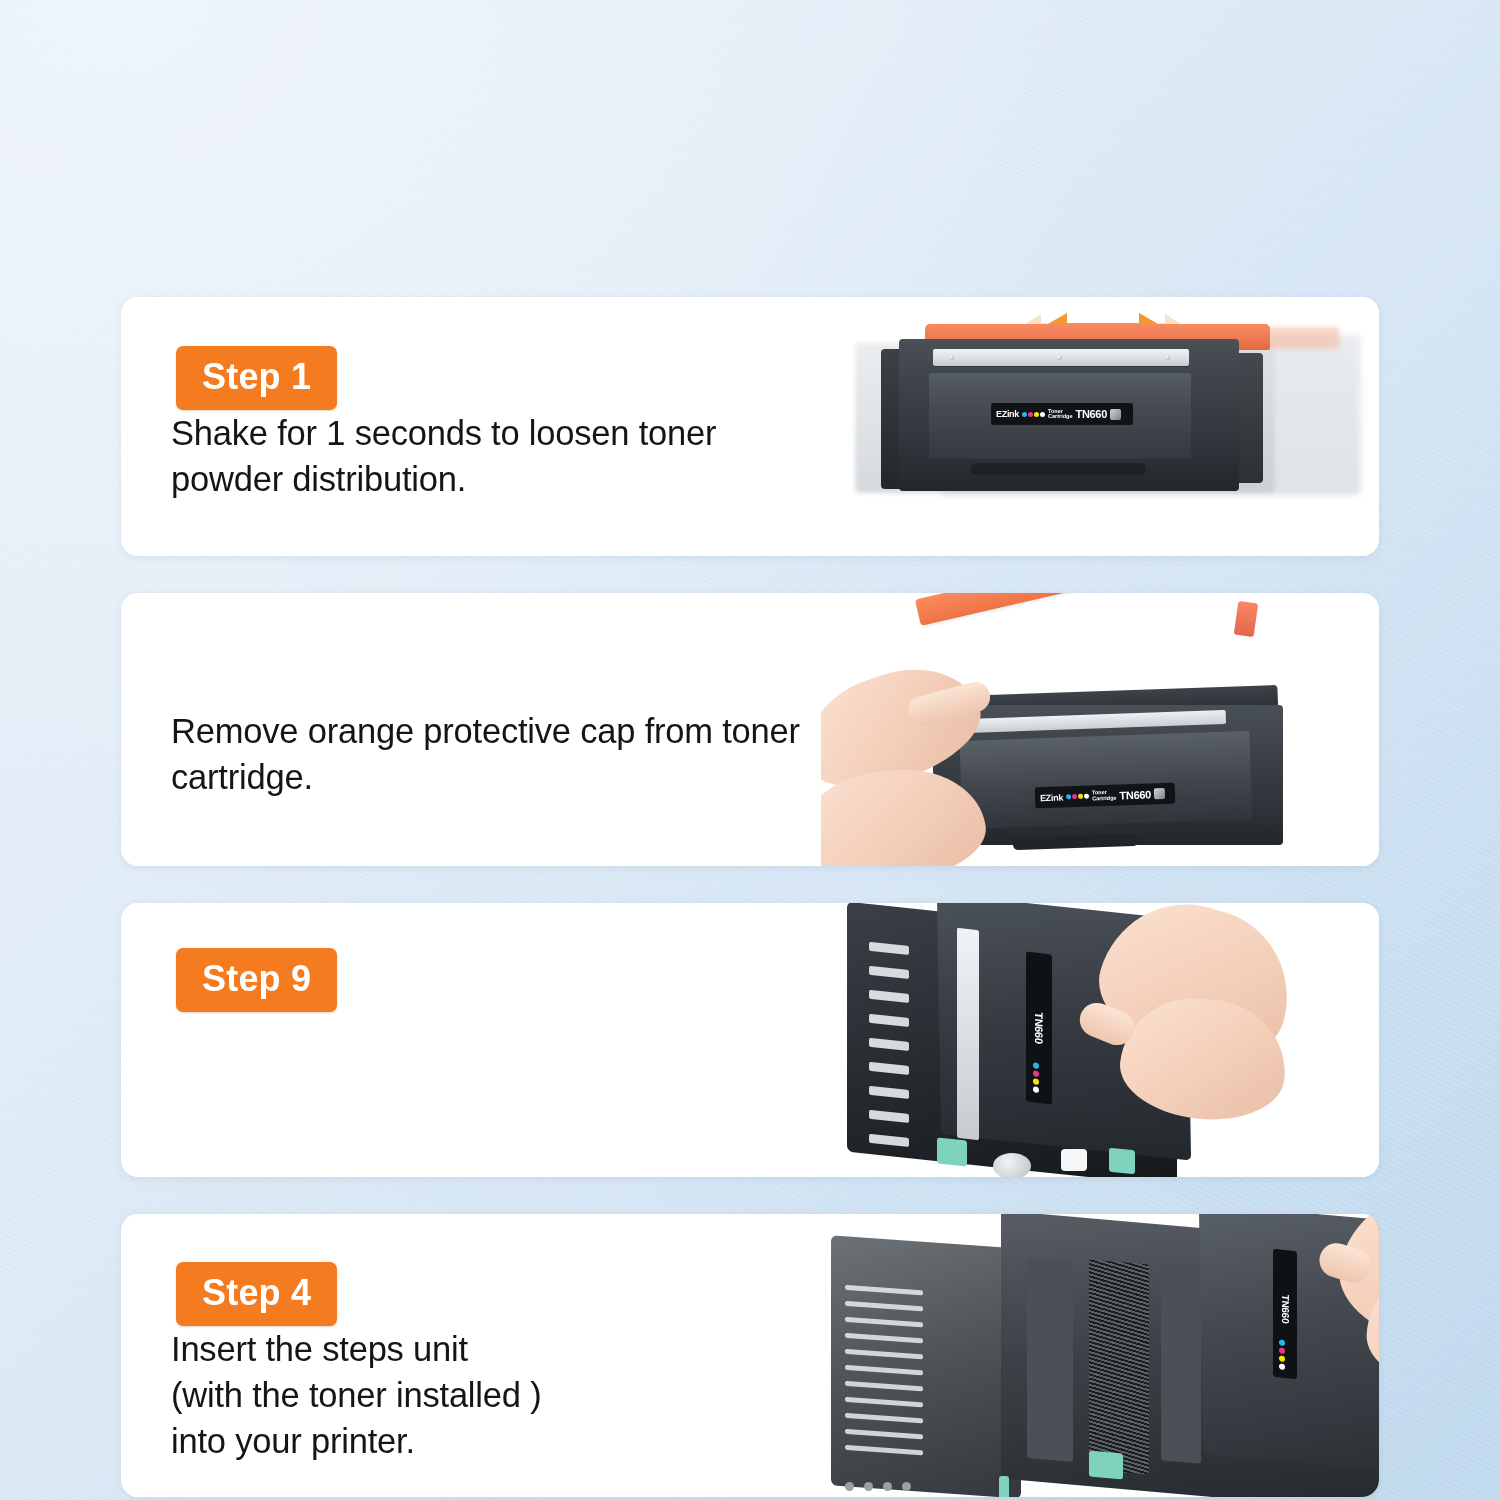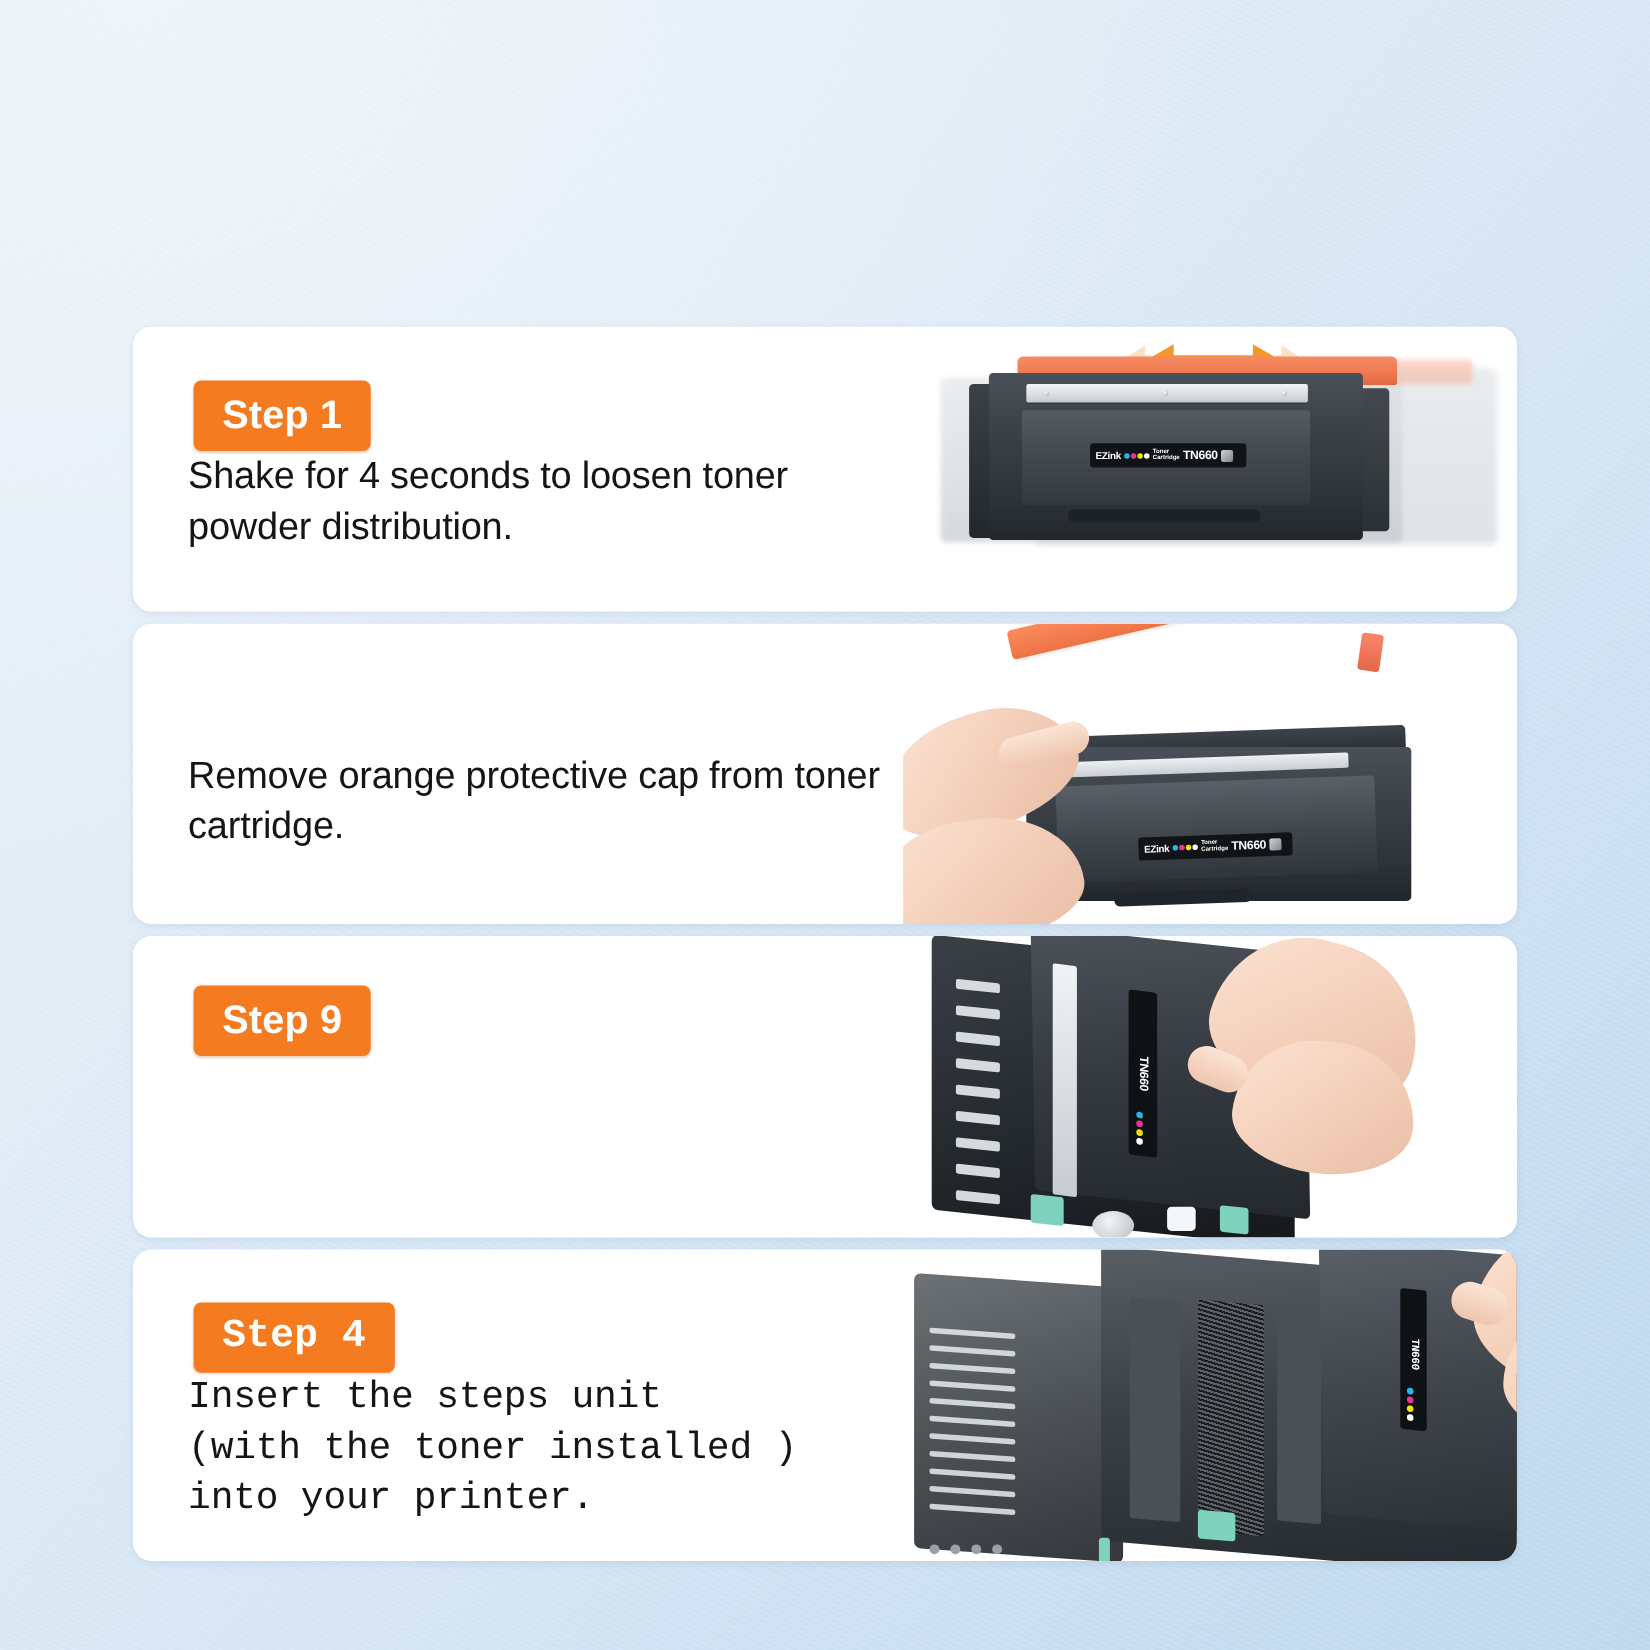--- a/index.html
+++ b/index.html
@@ -32,28 +32,28 @@
   .subtitle{
     margin-top:14px; font-size:51px; font-weight:400; color:#515151;
     line-height:1.08; transform:scaleX(.95); transform-origin:left center;
     white-space:nowrap;
   }
 
   .cards{ position:absolute; left:121px; top:297px; width:1258px; }
 
   .card{
     position:relative; width:1258px; background:#ffffff;
-    border-radius:17px; margin-bottom:11px; overflow:hidden;
+    border-radius:17px; margin-bottom:37px; overflow:hidden;
     box-shadow:0 2px 7px rgba(90,120,150,.13), 0 0 0 1px rgba(255,255,255,.7) inset;
     display:flex;
   }
   .card.c1{ height:259px; }
   .card.c2{ height:273px; }
   .card.c3{ height:274px; }
-  .card.c4{ height:283px; margin-bottom:12px;font-family:Liberation Mono, monospace; }
+  .card.c4{ height:283px; margin-bottom:12px; }
 
   .txt{ position:relative; padding:0; flex:0 0 700px; }
   .badge{
     position:absolute; left:55px;
     display:inline-block; background:#F47B20; color:#ffffff;
     font-size:36px; font-weight:700; line-height:1;
     padding:13px 26px 15px 26px; border-radius:7px;
     letter-spacing:.2px;
     box-shadow:0 1px 2px rgba(150,80,20,.25);
   }
@@ -260,21 +260,21 @@
 
 <div class="page">
   <div class="texture"></div>
 
 
   <div class="cards">
 
     <div class="card c1">
       <div class="txt">
         <span class="badge">Step 1</span>
-        <div class="body">Shake for 4 seconds to loosen toner powder distribution.</div>
+        <div class="body">Shake for 1 seconds to loosen toner powder distribution.</div>
       </div>
       <div class="pic">
         <div class="s1-arrow">
           <svg viewBox="0 0 184 40" width="184" height="40">
             <path d="M6 20 L30 5 L30 14 L36 14 L36 26 L30 26 L30 35 Z" fill="#FAE2C4"></path>
             <path d="M178 20 L154 5 L154 14 L148 14 L148 26 L154 26 L154 35 Z" fill="#FAE2C4"></path>
             <path d="M28 20 L56 4 L56 14 L128 14 L128 4 L156 20 L128 36 L128 26 L56 26 L56 36 Z" fill="#F2992B"></path>
           </svg>
         </div>
         <div class="s1-ghost"></div>

